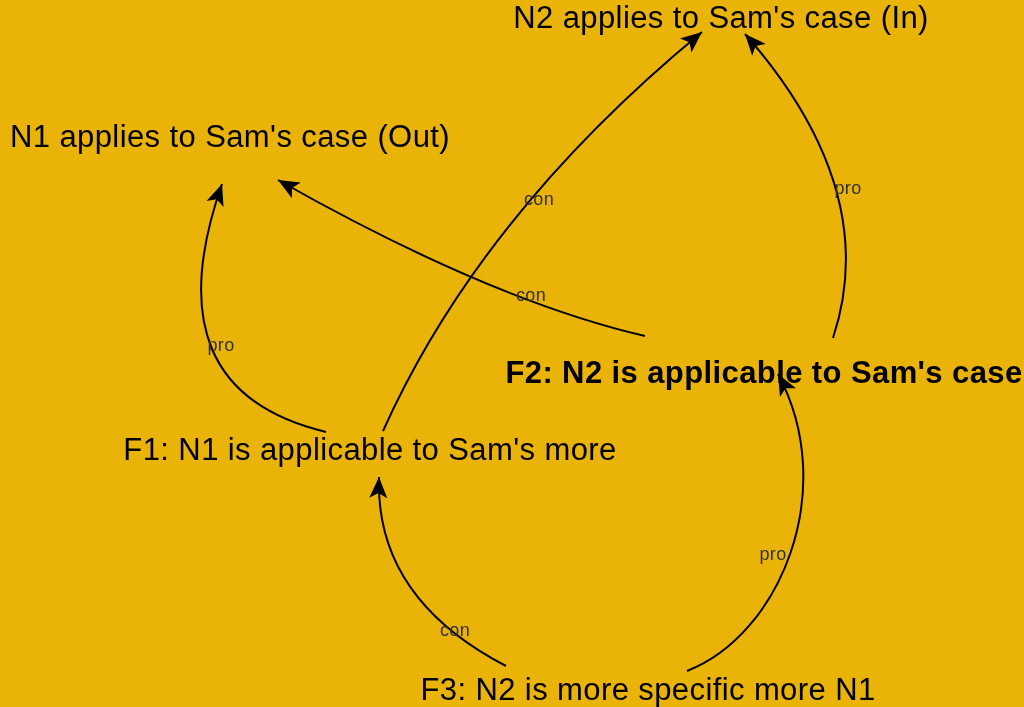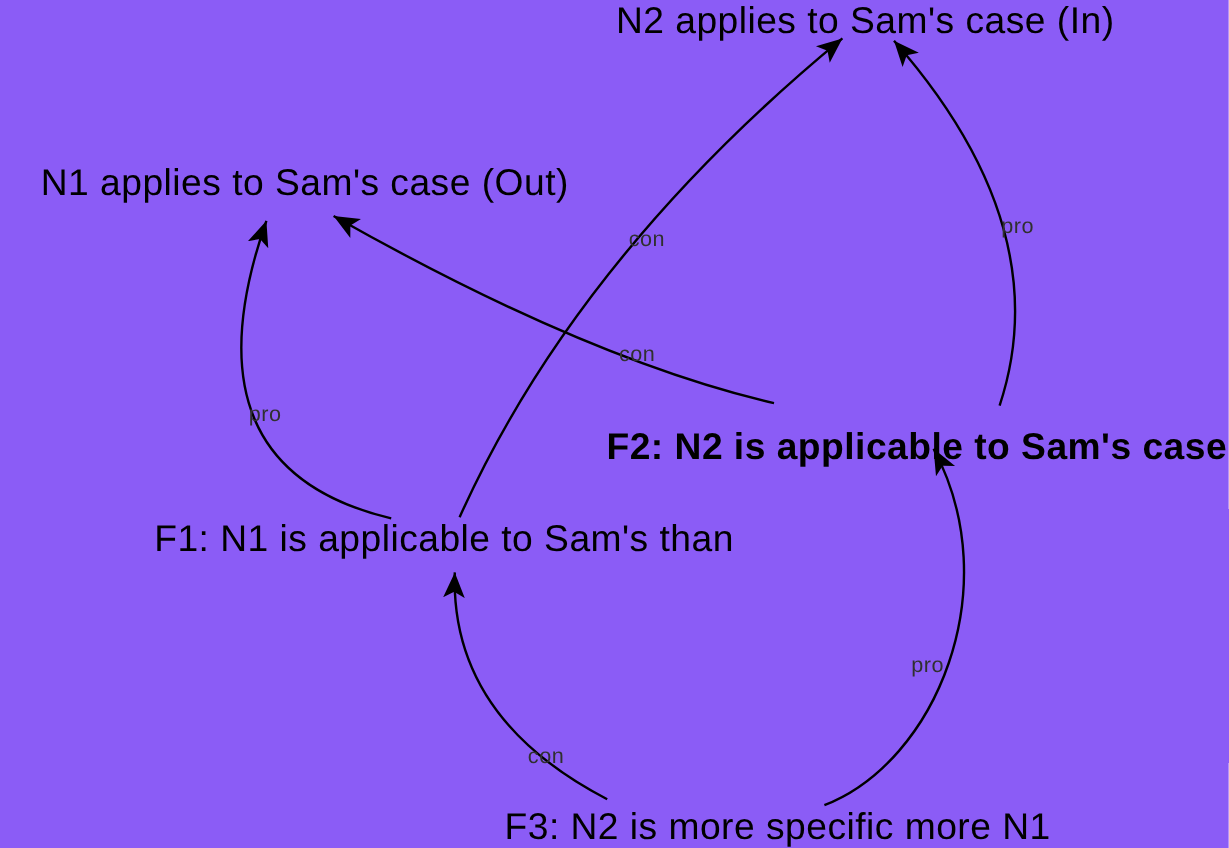--- a/index.html
+++ b/index.html
@@ -1,20 +1,20 @@
 <!DOCTYPE html>
 <html><head>
 <meta charset="utf-8">
 <style>
   html, body { margin: 0; padding: 0; background: #ffffff; }
   .stage {
     position: relative;
     width: 1024px;
     height: 707px;
-    background: #8b5cf6;
+    background: #eab308;
     overflow: hidden;
     font-family: "Liberation Sans", sans-serif;
     text-align: right;
   }
   .stage svg {
     position: absolute;
     left: 0; top: 0;
     width: 1024px; height: 707px;
   }
   path.edge {
@@ -55,23 +55,23 @@
         <path class="edge" d="M 326 432 Q 150 390 222 184" stroke="#000000" marker-end="url(#arrowhead)"></path>
         <path class="edge" d="M 383 431 Q 480 215 702 32" stroke="#000000" marker-end="url(#arrowhead)"></path>
         <path class="edge" d="M 645 336 Q 490 300 278 180" stroke="#000000" marker-end="url(#arrowhead)"></path>
         <path class="edge" d="M 833 338 Q 882 190 745 34" stroke="#000000" marker-end="url(#arrowhead)"></path>
         <path class="edge" d="M 506 666 Q 375 598 379 477" stroke="#000000" marker-end="url(#arrowhead)"></path>
         <path class="edge" d="M 687 671 C 780 635 840 490 778 374" stroke="#000000" marker-end="url(#arrowhead)"></path>
       </g>
   </svg>
   <div>
       <div class="node-label" style="left: 721px; top: 17px; color: rgb(0, 0, 0);">N2 applies to Sam's case (In)</div>
-      <div class="node-label" style="left: 230px; top: 152px; color: rgb(0, 0, 0); margin-left: 24px;">N1 applies to Sam's case (Out)</div>
+      <div class="node-label" style="left: 230px; top: 136px; color: rgb(0, 0, 0);">N1 applies to Sam's case (Out)</div>
       <div class="node-label" style="left: 764px; top: 372px; color: rgb(0, 0, 0); font-weight: bold;">F2: N2 is applicable to Sam's case</div>
-      <div class="node-label" style="left: 370px; top: 449px; color: rgb(0, 0, 0);">F1: N1 is applicable to Sam's than</div>
+      <div class="node-label" style="left: 370px; top: 449px; color: rgb(0, 0, 0);">F1: N1 is applicable to Sam's more</div>
       <div class="node-label" style="left: 648px; top: 689px; color: rgb(0, 0, 0);">F3: N2 is more specific more N1</div>
     </div>
   <div>
       <div class="edge-label" style="left: 221px; top: 345px; color: rgb(48, 48, 48);">pro</div>
       <div class="edge-label" style="left: 539px; top: 199px; color: rgb(48, 48, 48);">con</div>
       <div class="edge-label" style="left: 531px; top: 295px; color: rgb(48, 48, 48);">con</div>
       <div class="edge-label" style="left: 848px; top: 188px; color: rgb(48, 48, 48);">pro</div>
       <div class="edge-label" style="left: 455px; top: 630px; color: rgb(48, 48, 48);">con</div>
       <div class="edge-label" style="left: 773px; top: 554px; color: rgb(48, 48, 48);">pro</div>
     </div>

